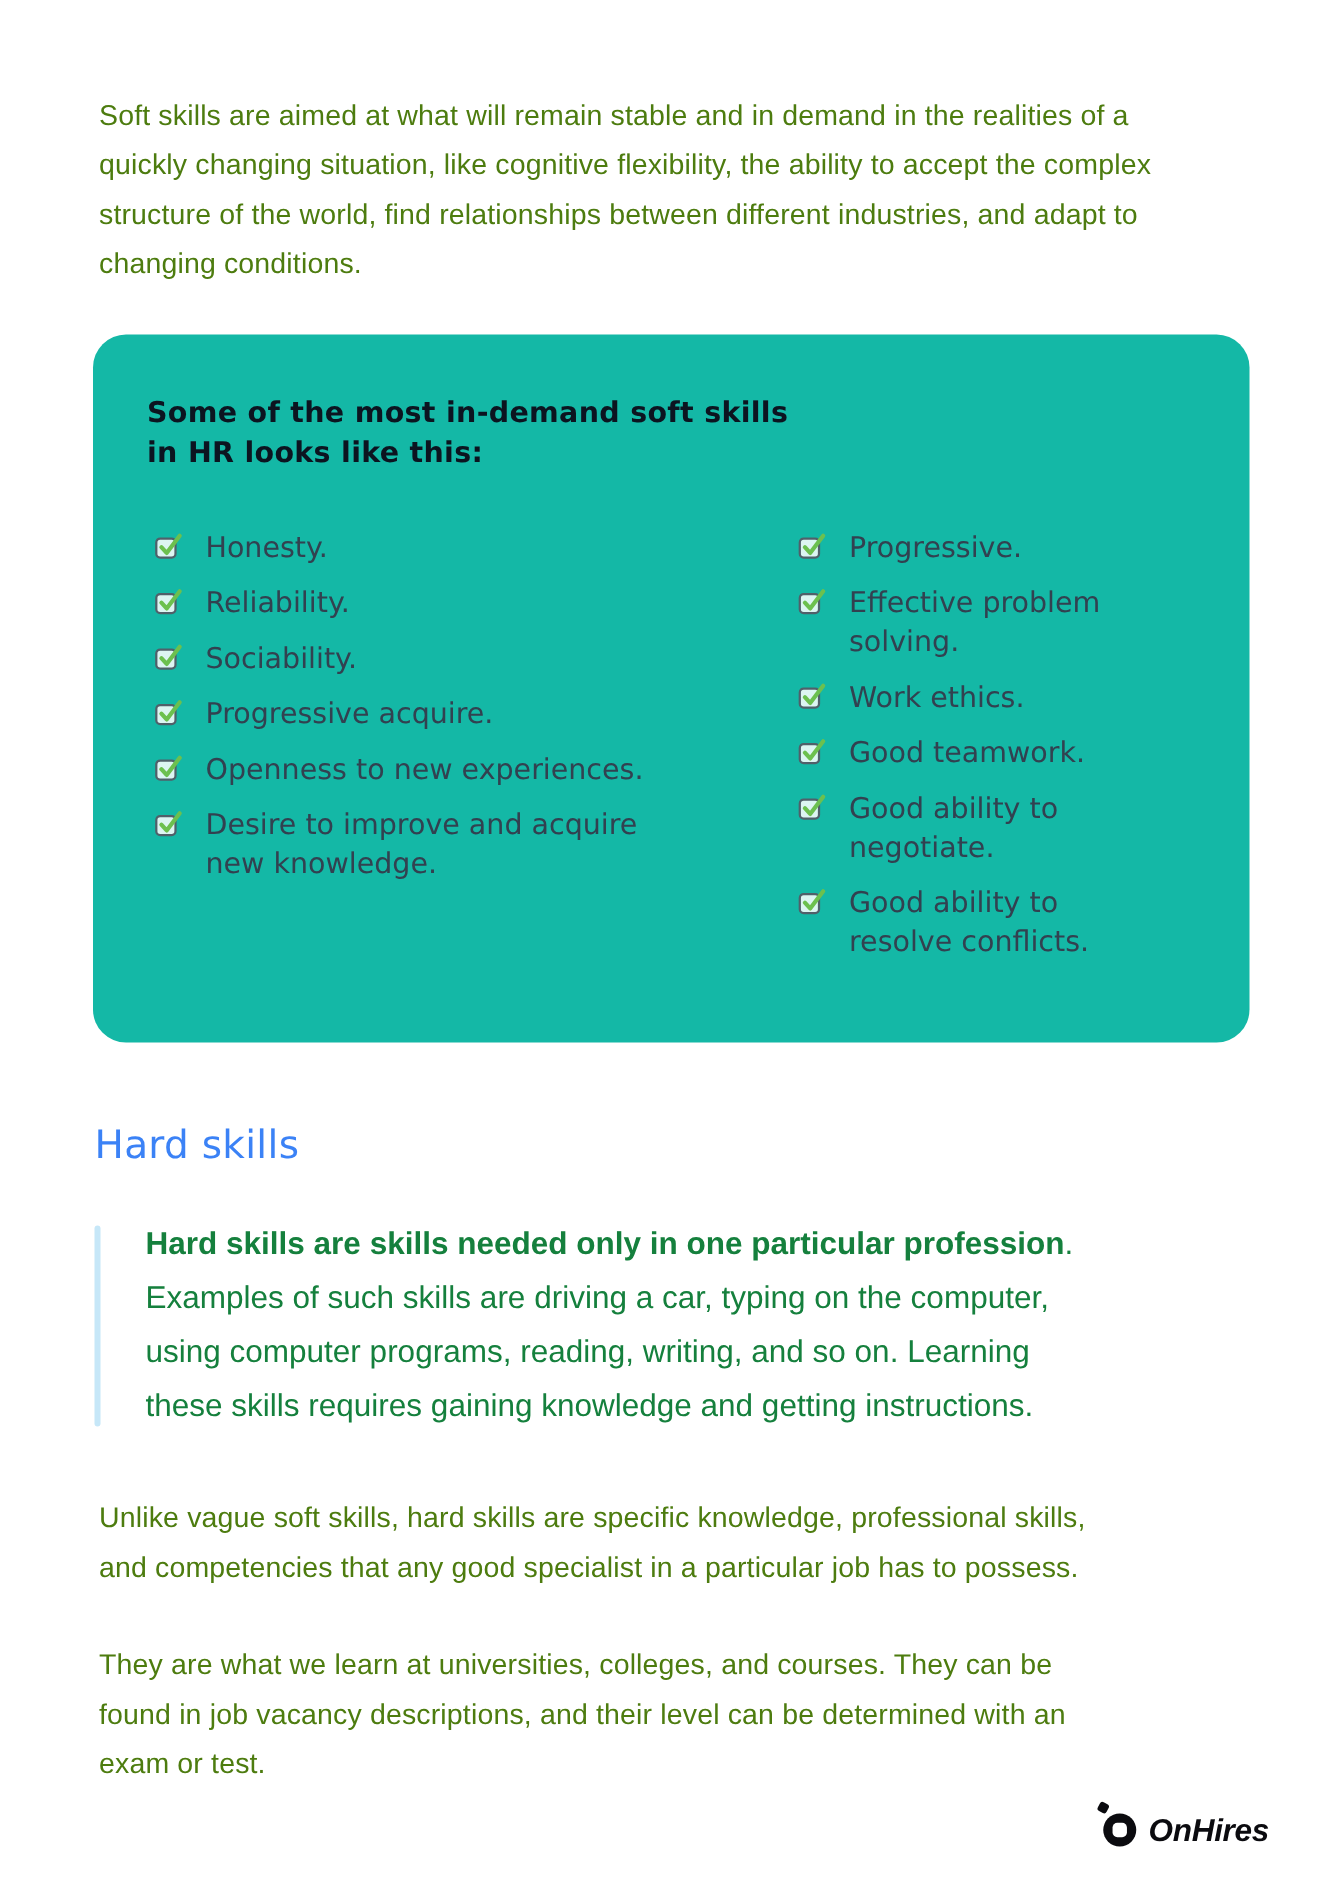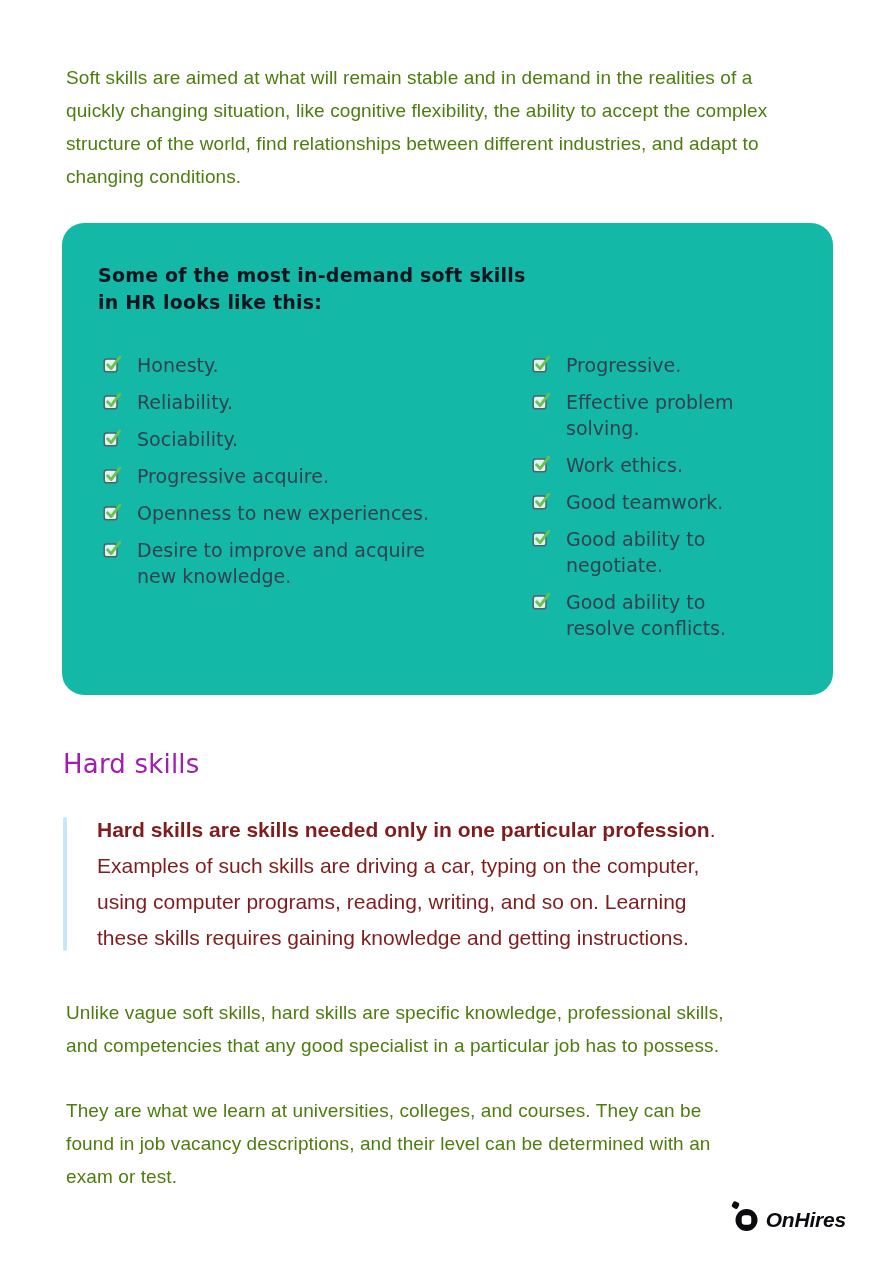--- a/index.html
+++ b/index.html
@@ -69,42 +69,42 @@
   .skills-col.right .skill-text { max-width: 230px; }
 
   
   #hard-skills-heading {
     position: absolute;
     left: 63px; top: 748px;
     font-family: "DejaVu Sans", sans-serif;
     font-size: 26px;
     font-weight: 400;
     line-height: 1.25;
-    color: #a21caf;
+    color: #3b82f6;
     letter-spacing: 0.2px;
   }
   #quote {
     position: absolute;
     left: 63px; top: 812px;
     width: 770px;
     padding-left: 34px;
     box-sizing: border-box;
   }
   #quote::before {
     content: "";
     position: absolute;
     left: 0; top: 5px; bottom: 5px;
     width: 4px;
     border-radius: 3px;
     background: #c6e7f8;
   }
   .quote-line1, .quote-body {
     font-size: 21px;
     line-height: 36px;
-    color: #7f1d1d;
+    color: #15803d;
   }
   .quote-line1 .q-bold { font-weight: bold; }
   .quote-body { white-space: pre-line; }
 
   #para-1 { left: 66px; top: 996px;  width: 800px; }
   #para-2 { left: 66px; top: 1094px; width: 800px; }
 
   
   #footer-brand {
     position: absolute;

